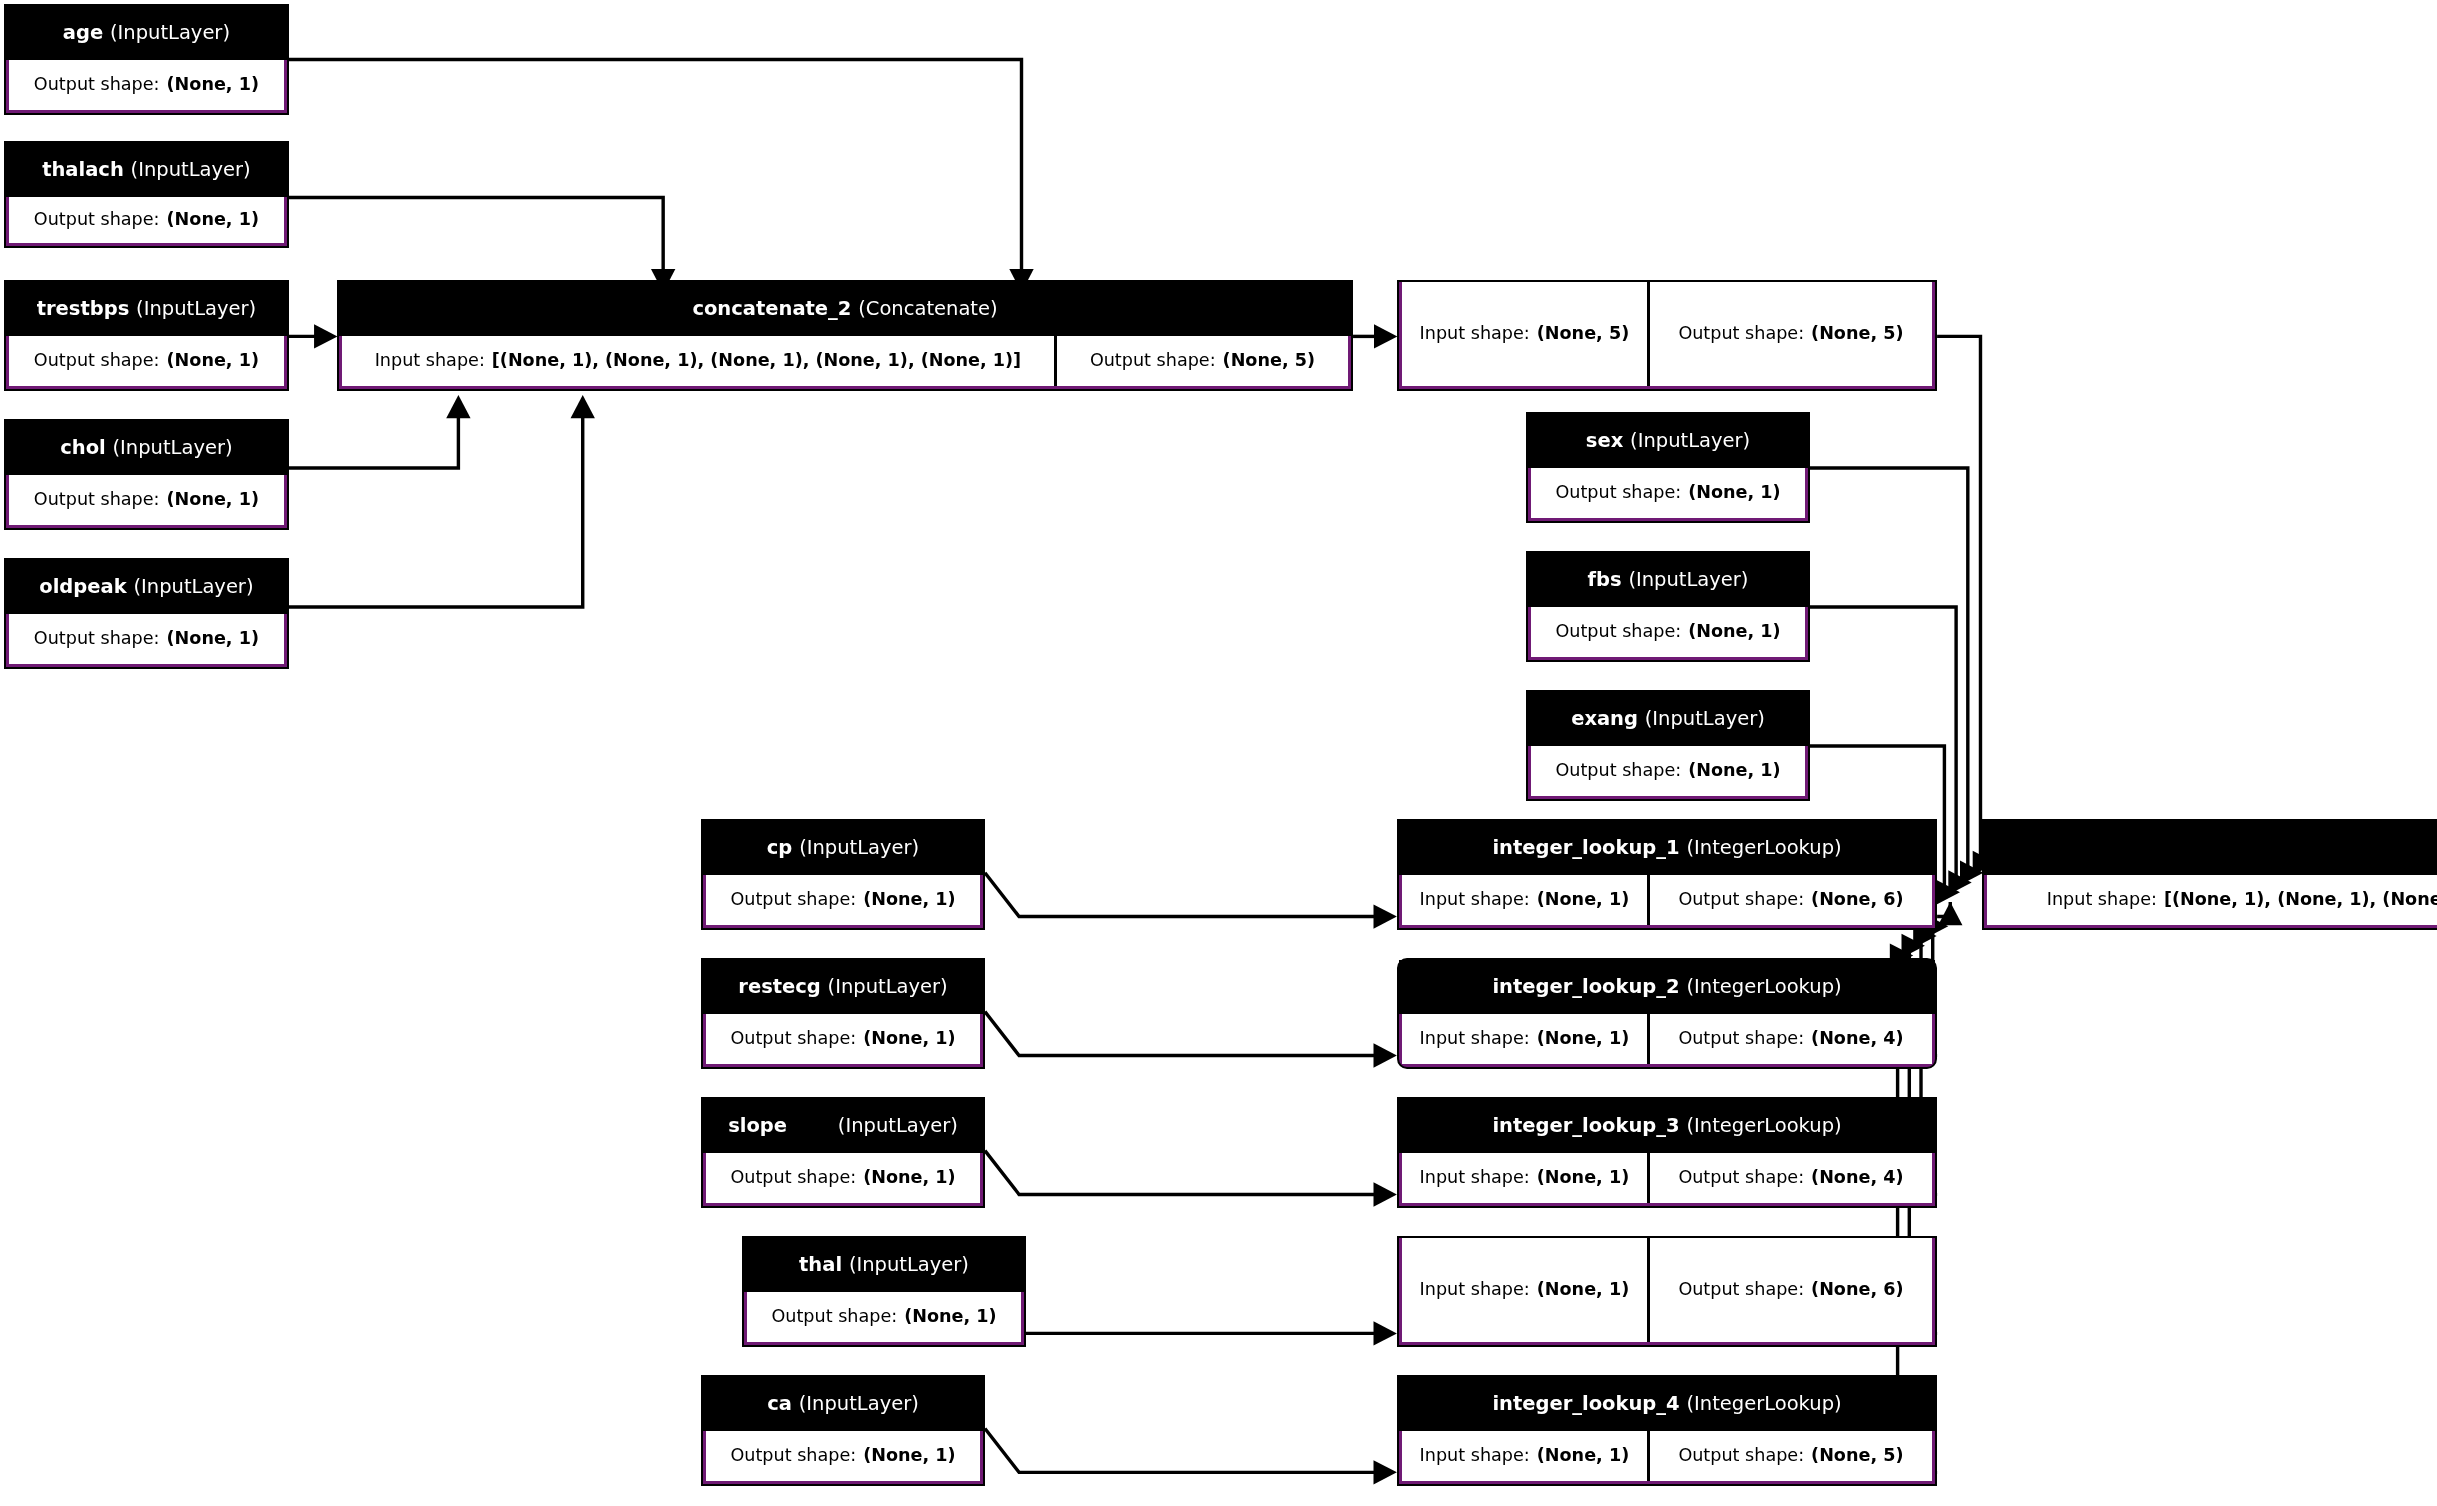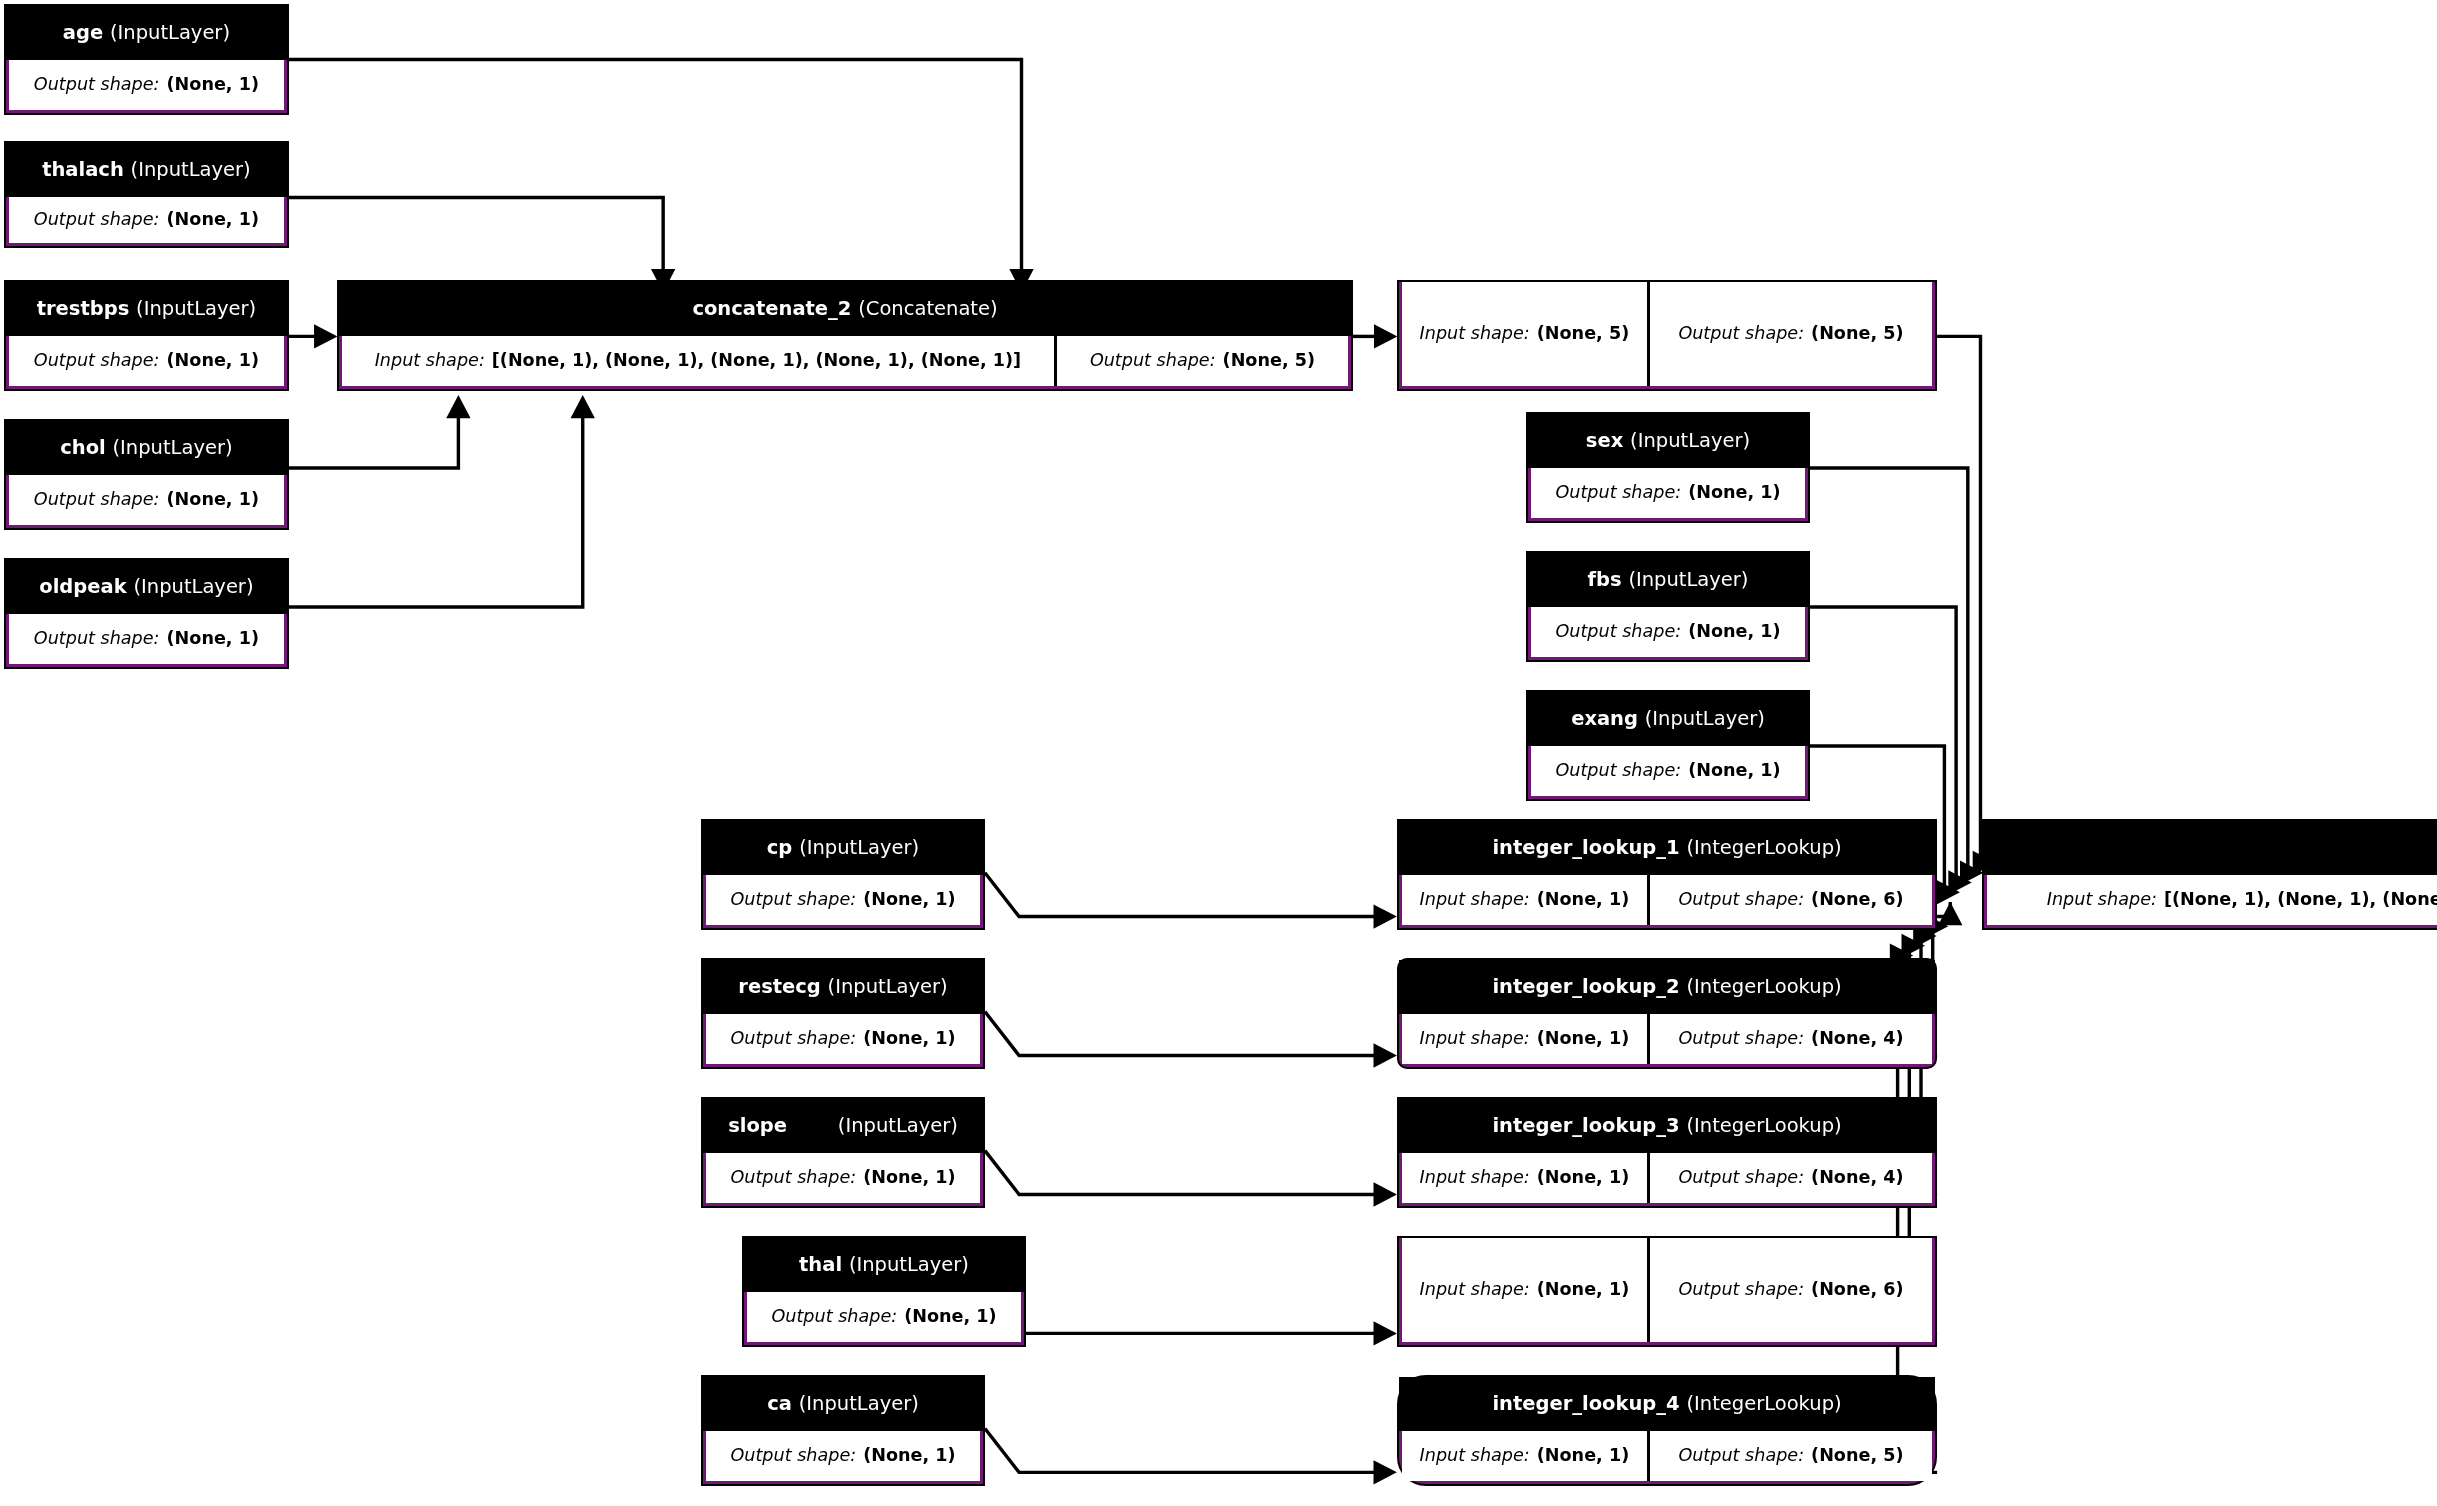--- a/index.html
+++ b/index.html
@@ -62,21 +62,21 @@
     align-items: center;
     justify-content: center;
     white-space: nowrap;
     font-size: 17.6px;
     line-height: 1;
     padding: 0 8.8px;
     box-sizing: border-box;
     flex: 1 1 auto;
     overflow: hidden;
   }
-  .cell .lbl { font-weight: normal; font-style: italic; }
+  .cell .lbl { font-weight: normal; }
   .cell .val { font-weight: bold; margin-left: 7px; }
 
   
   #edges {
     position: absolute;
     left: 0;
     top: 0;
     width: 3471px;
     height: 1506px;
     pointer-events: none;
@@ -452,21 +452,21 @@
         <span class="lbl">Input shape:</span>
         <span class="val">(None, 1)</span>
       </div>
       <div class="cell">
         <span class="lbl">Output shape:</span>
         <span class="val">(None, 6)</span>
       </div>
     </div>
   </div>
 
-  <div class="node" style="left:1397px; top:1375px; width:540px; height:111px;border-radius:29px;">
+  <div class="node" style="left:1397px; top:1375px; width:540px; height:111px;">
     <div class="node-title" style="height:54px;">
       <span class="nm">integer_lookup_4</span>
       <span class="cls">(IntegerLookup)</span>
     </div>
     <div class="node-body">
       <div class="cell" style="flex:0 0 245px;">
         <span class="lbl">Input shape:</span>
         <span class="val">(None, 1)</span>
       </div>
       <div class="cell">

